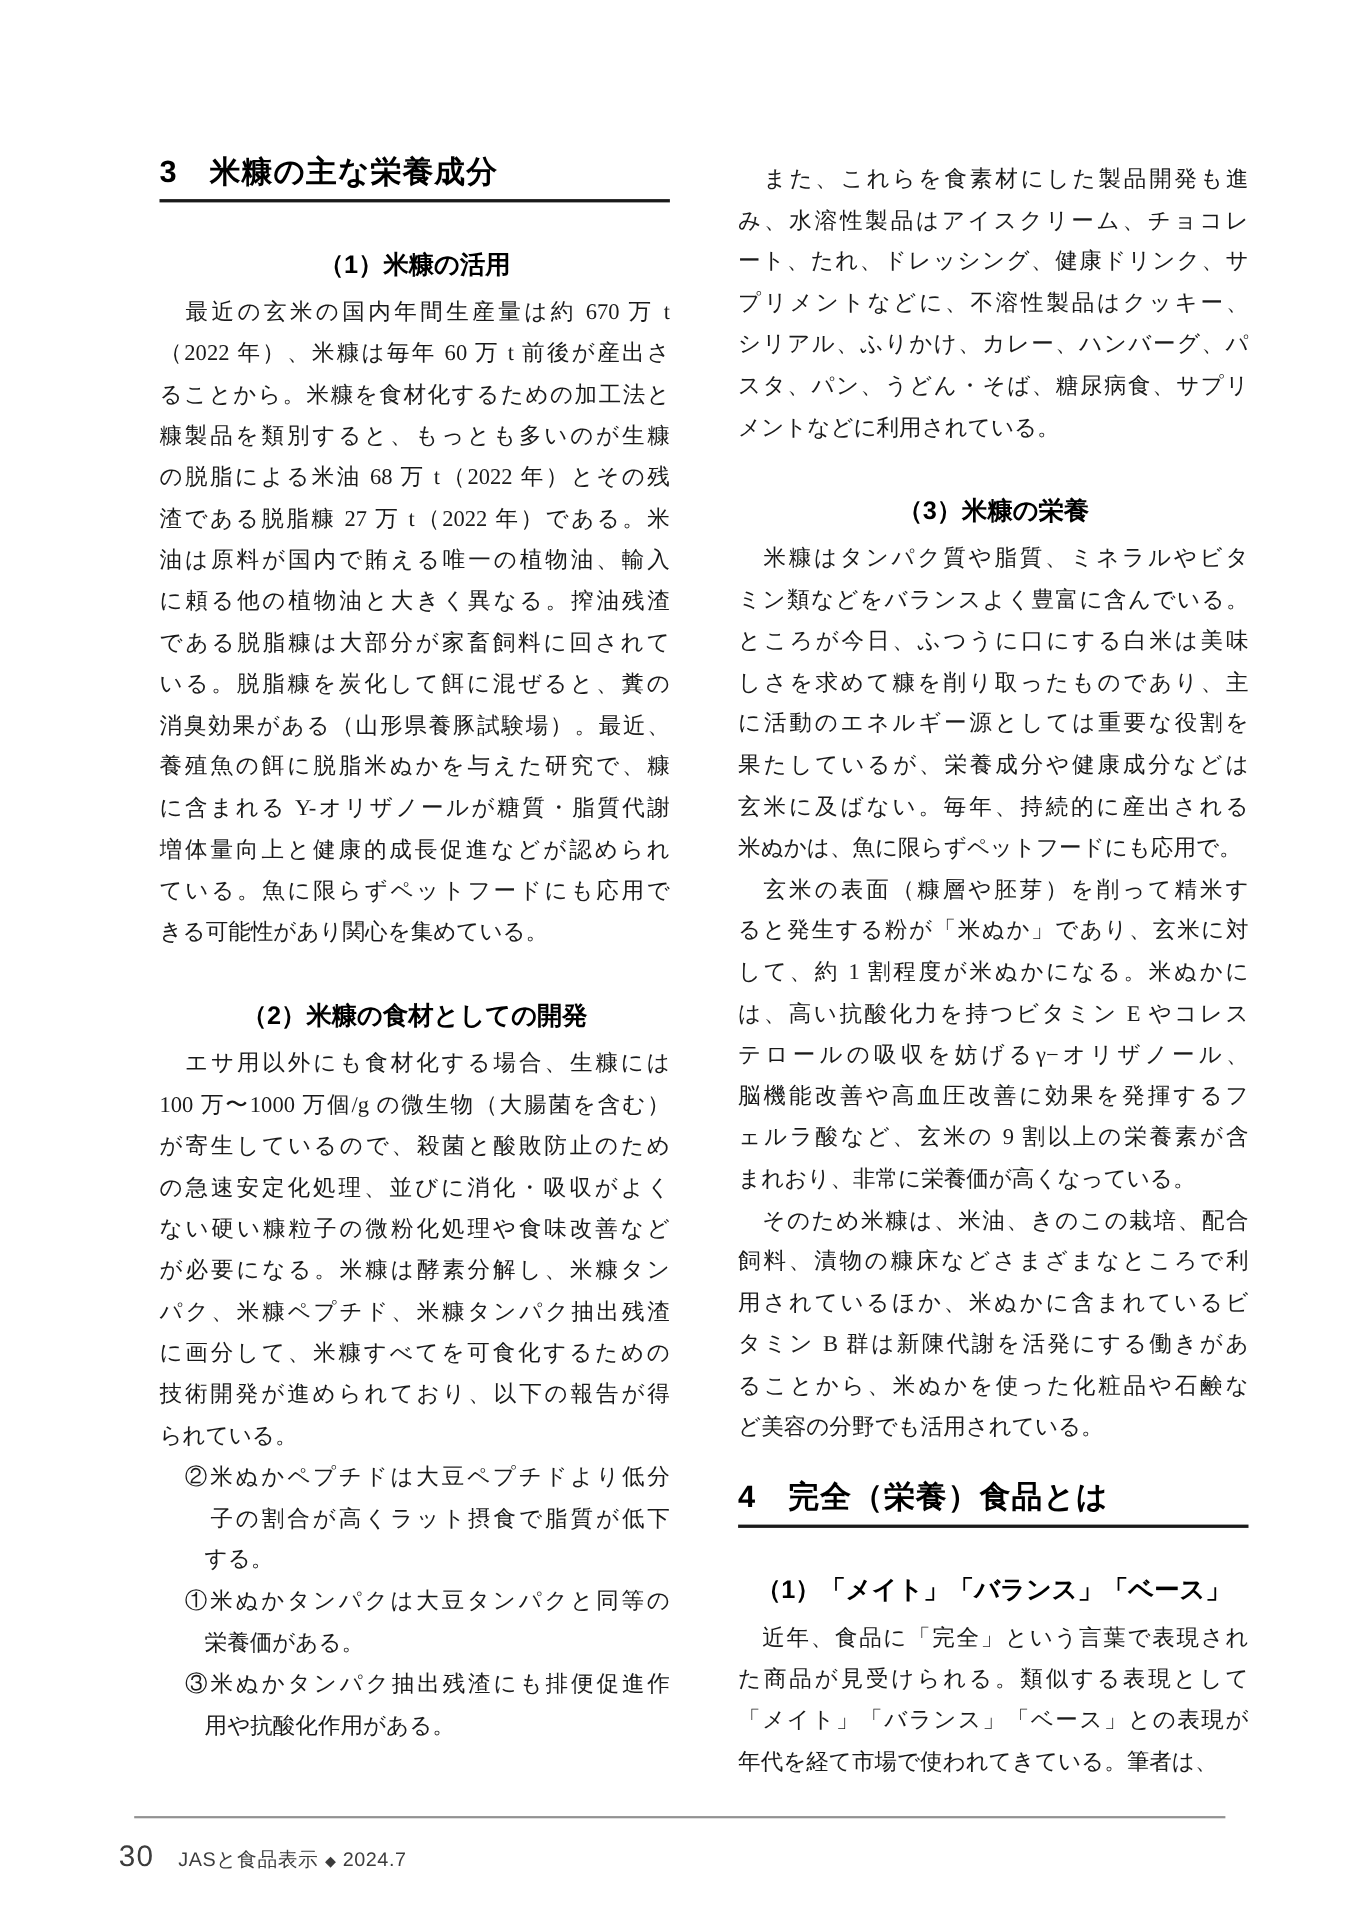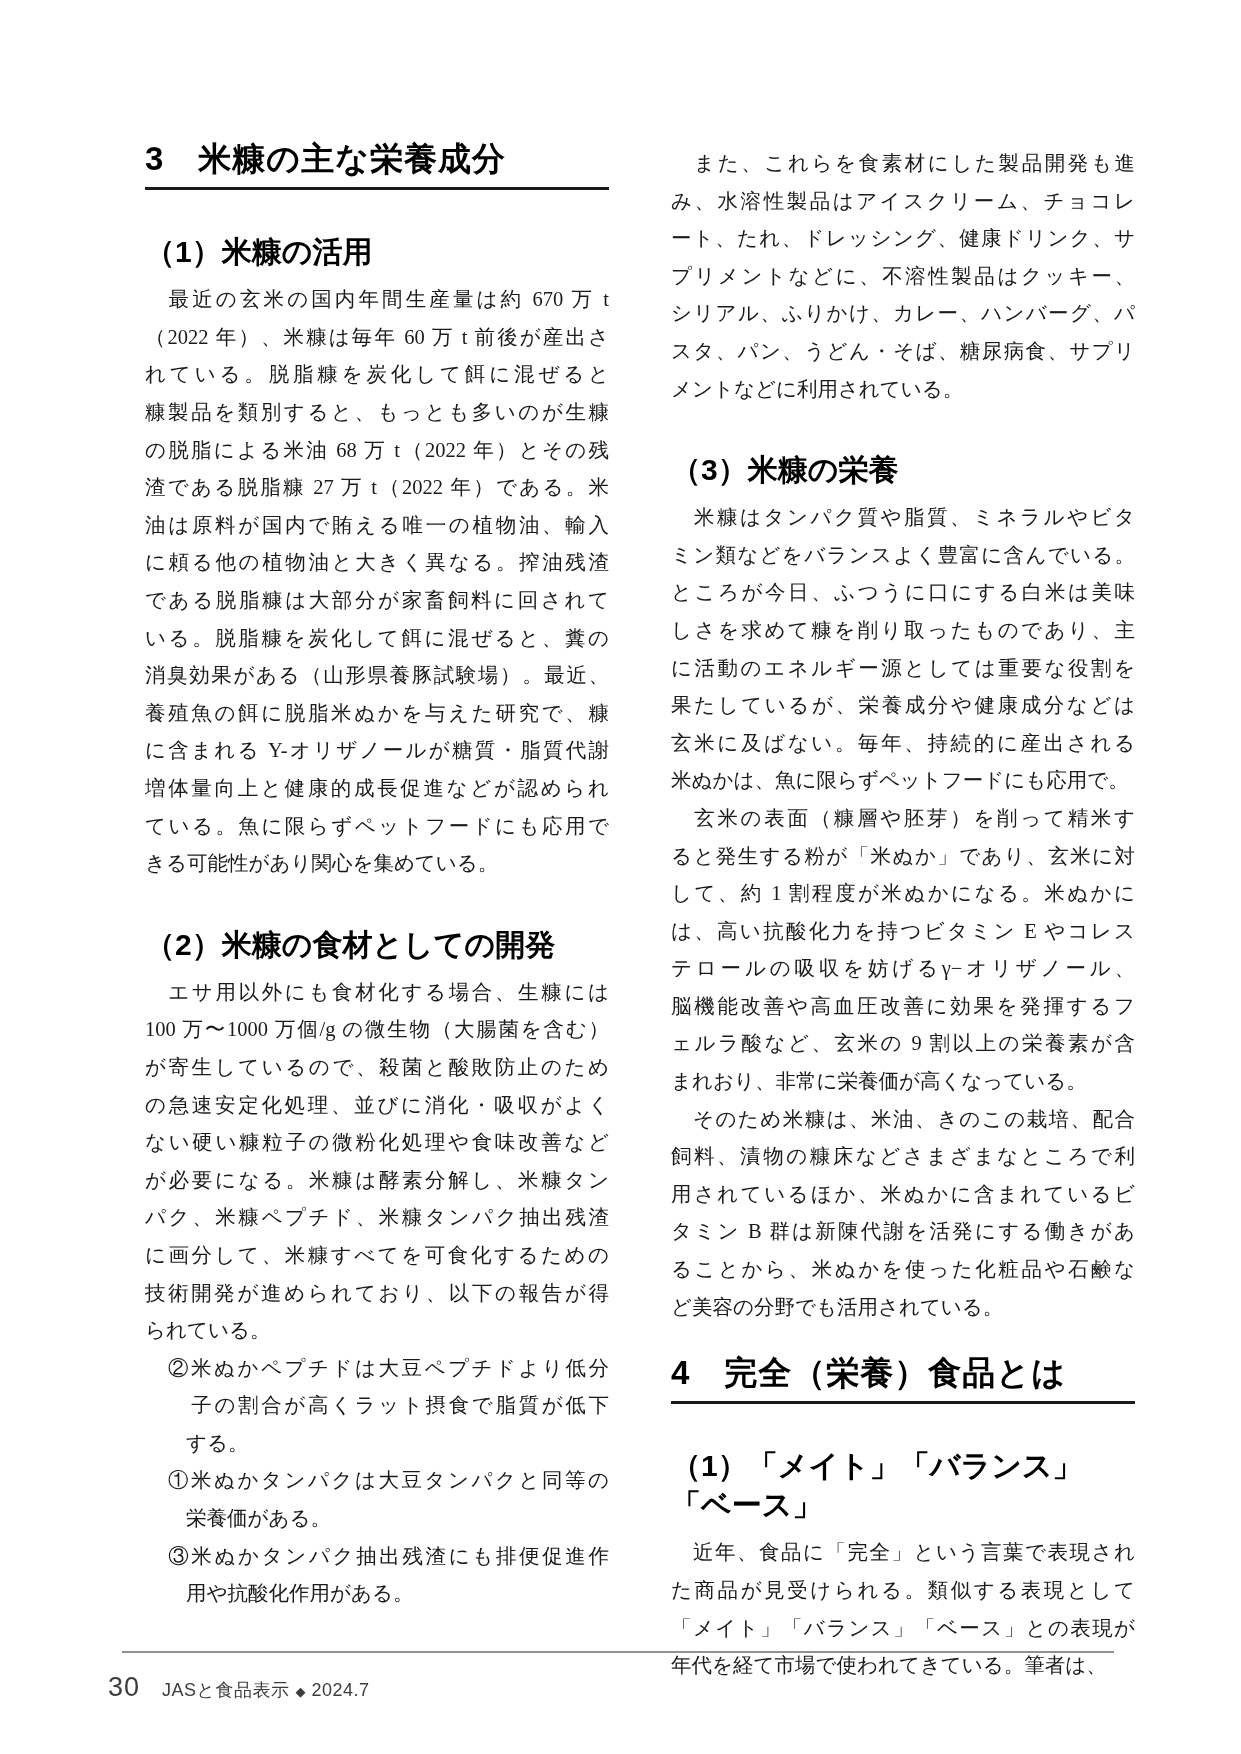--- a/index.html
+++ b/index.html
@@ -2,25 +2,25 @@
 <html><head>
 <meta charset="utf-8">
 <style>
   html,body{margin:0;padding:0;background:#ffffff;}
   .page{position:relative;width:1241px;height:1754px;background:#ffffff;overflow:hidden;
         font-family:"Liberation Serif","DejaVu Serif",serif;color:#1a1a1a;}
   .col{position:absolute;top:138px;width:464px;}
   .col-left{left:145px;}
   .col-right{left:648px;top:145px;margin-left:23px;}
   .h1{margin:0;font-family:"Liberation Sans","DejaVu Sans",sans-serif;font-weight:bold;
-      font-size:33px;line-height:1.25;color:#000;letter-spacing:1px;
+      font-size:28px;line-height:1.25;color:#000;letter-spacing:1px;
       padding-bottom:8px;border-bottom:3px solid #1a1a1a;}
   .h1-mid{margin-top:26px;}
   .h2{margin:42px 0 0 0;font-family:"Liberation Sans","DejaVu Sans",sans-serif;font-weight:bold;
-      font-size:30px;line-height:1.3;color:#000;}
+      font-size:23px;line-height:1.3;color:#000;text-align:center;}
   .paras{margin-top:10px;}
   .paras-top{margin-top:0;}
   .para{margin:0;}
   .tl{font-size:20.5px;line-height:37.6px;white-space:pre;overflow:hidden;
       text-align:justify;text-align-last:justify;}
   .tl.pl{text-align:center;text-align-last:left;font-family:Liberation Serif, serif;}
   .footer-rule{position:absolute;left:122px;top:1651px;width:992px;height:2px;background:#919191;}
   .footer{position:absolute;left:108px;top:1672px;display:flex;align-items:baseline;
           font-family:"Liberation Sans","DejaVu Sans",sans-serif;color:#3c3c3c;}
   .pageno{font-size:27px;letter-spacing:1px;margin-right:22px;}
@@ -33,21 +33,21 @@
 
 <div class="page">
 
   <div class="col col-left">
     <div class="h1">3　米糠の主な栄養成分</div>
     <div class="h2">（1）米糠の活用</div>
     <div class="paras">
         <div class="para">
           <div class="tl">　最近の玄米の国内年間生産量は約 670 万 t</div>
           <div class="tl">（2022 年）、米糠は毎年 60 万 t 前後が産出さ</div>
-          <div class="tl">れている。脱脂糠を炭化して餌に混ぜると</div>
+          <div class="tl">ることから。米糠を食材化するための加工法と</div>
           <div class="tl">糠製品を類別すると、もっとも多いのが生糠</div>
           <div class="tl">の脱脂による米油 68 万 t（2022 年）とその残</div>
           <div class="tl">渣である脱脂糠 27 万 t（2022 年）である。米</div>
           <div class="tl">油は原料が国内で賄える唯一の植物油、輸入</div>
           <div class="tl">に頼る他の植物油と大きく異なる。搾油残渣</div>
           <div class="tl">である脱脂糠は大部分が家畜飼料に回されて</div>
           <div class="tl">いる。脱脂糠を炭化して餌に混ぜると、糞の</div>
           <div class="tl">消臭効果がある（山形県養豚試験場）。最近、</div>
           <div class="tl">養殖魚の餌に脱脂米ぬかを与えた研究で、糠</div>
           <div class="tl">に含まれる Y-オリザノールが糖質・脂質代謝</div>

